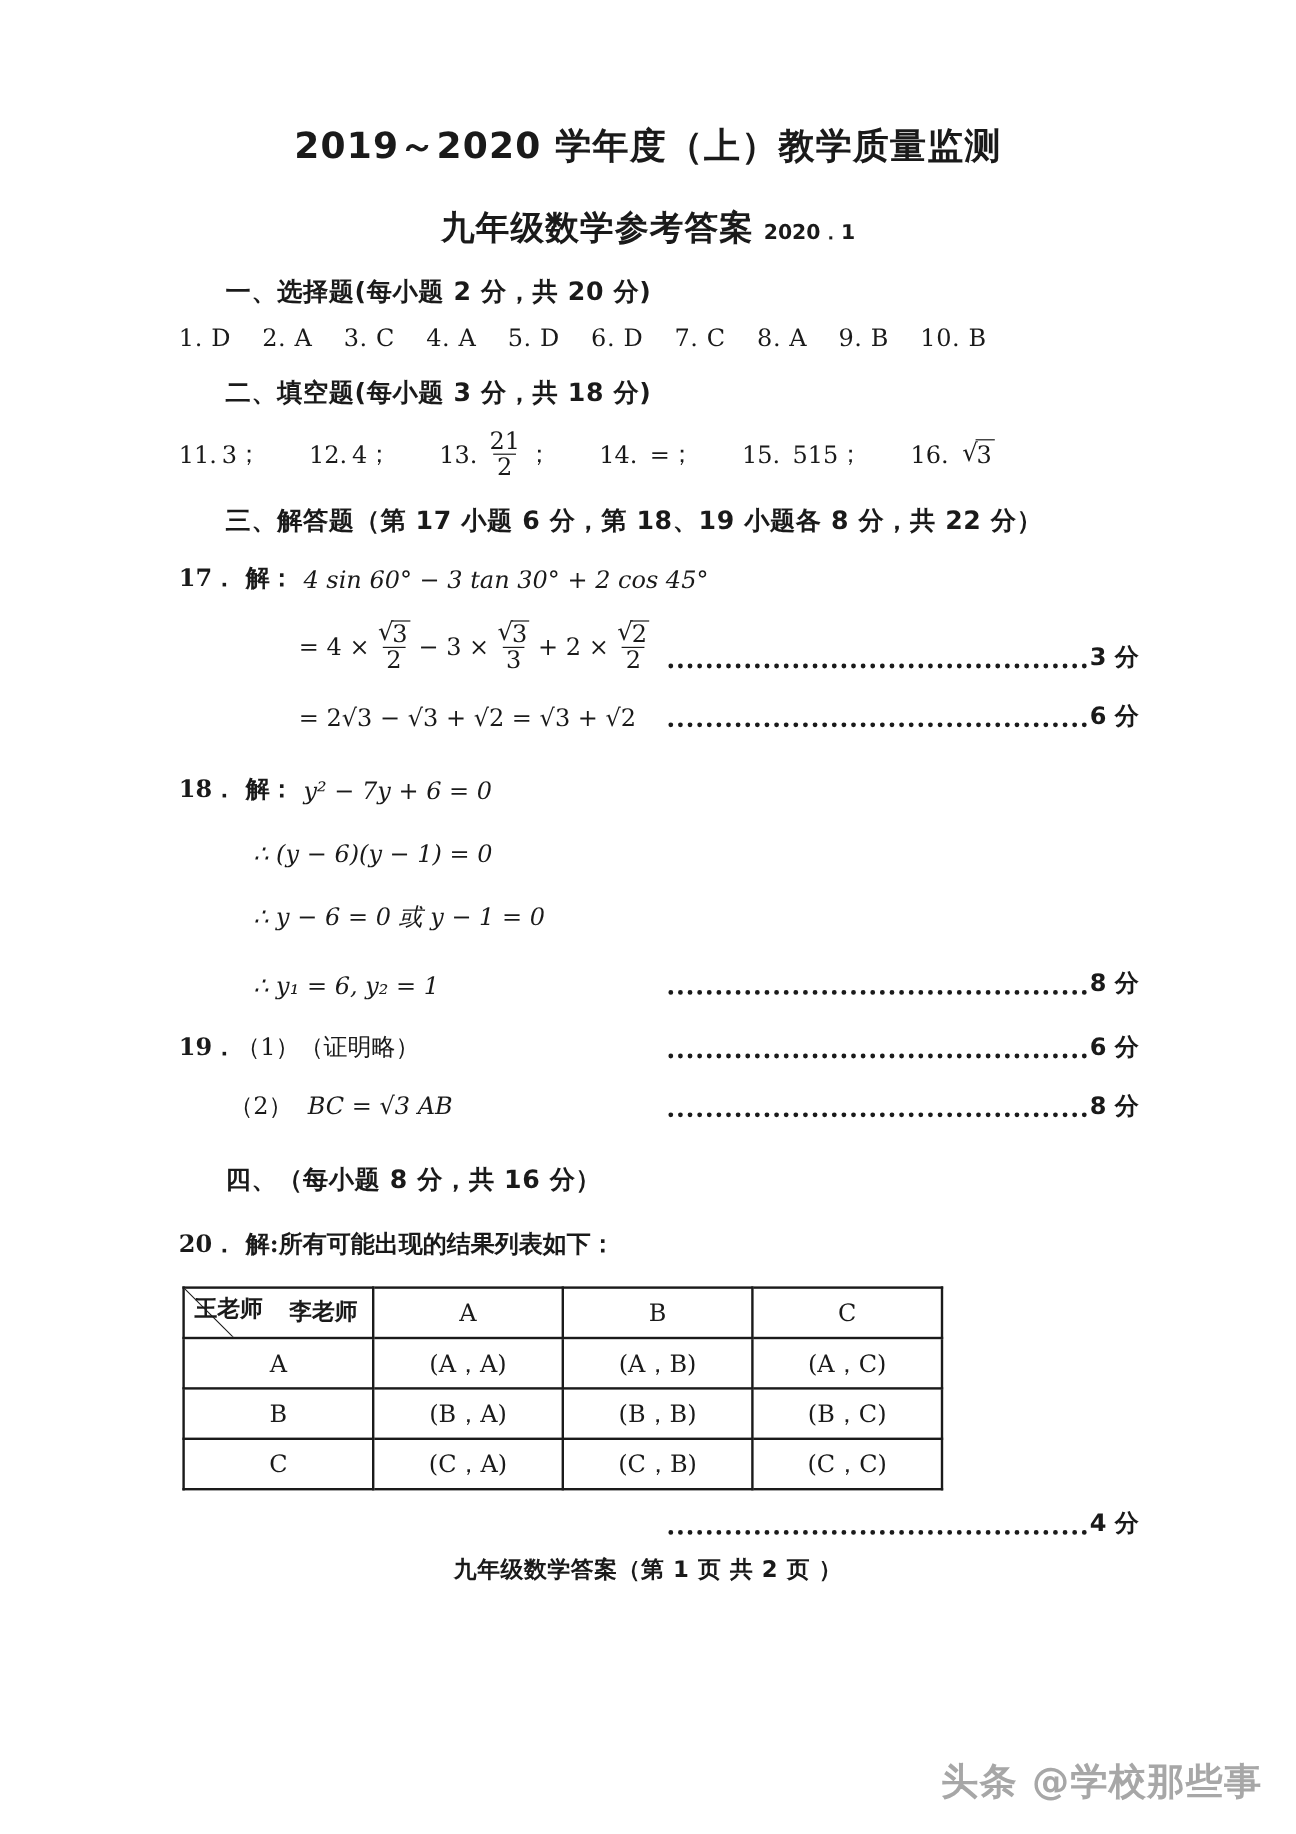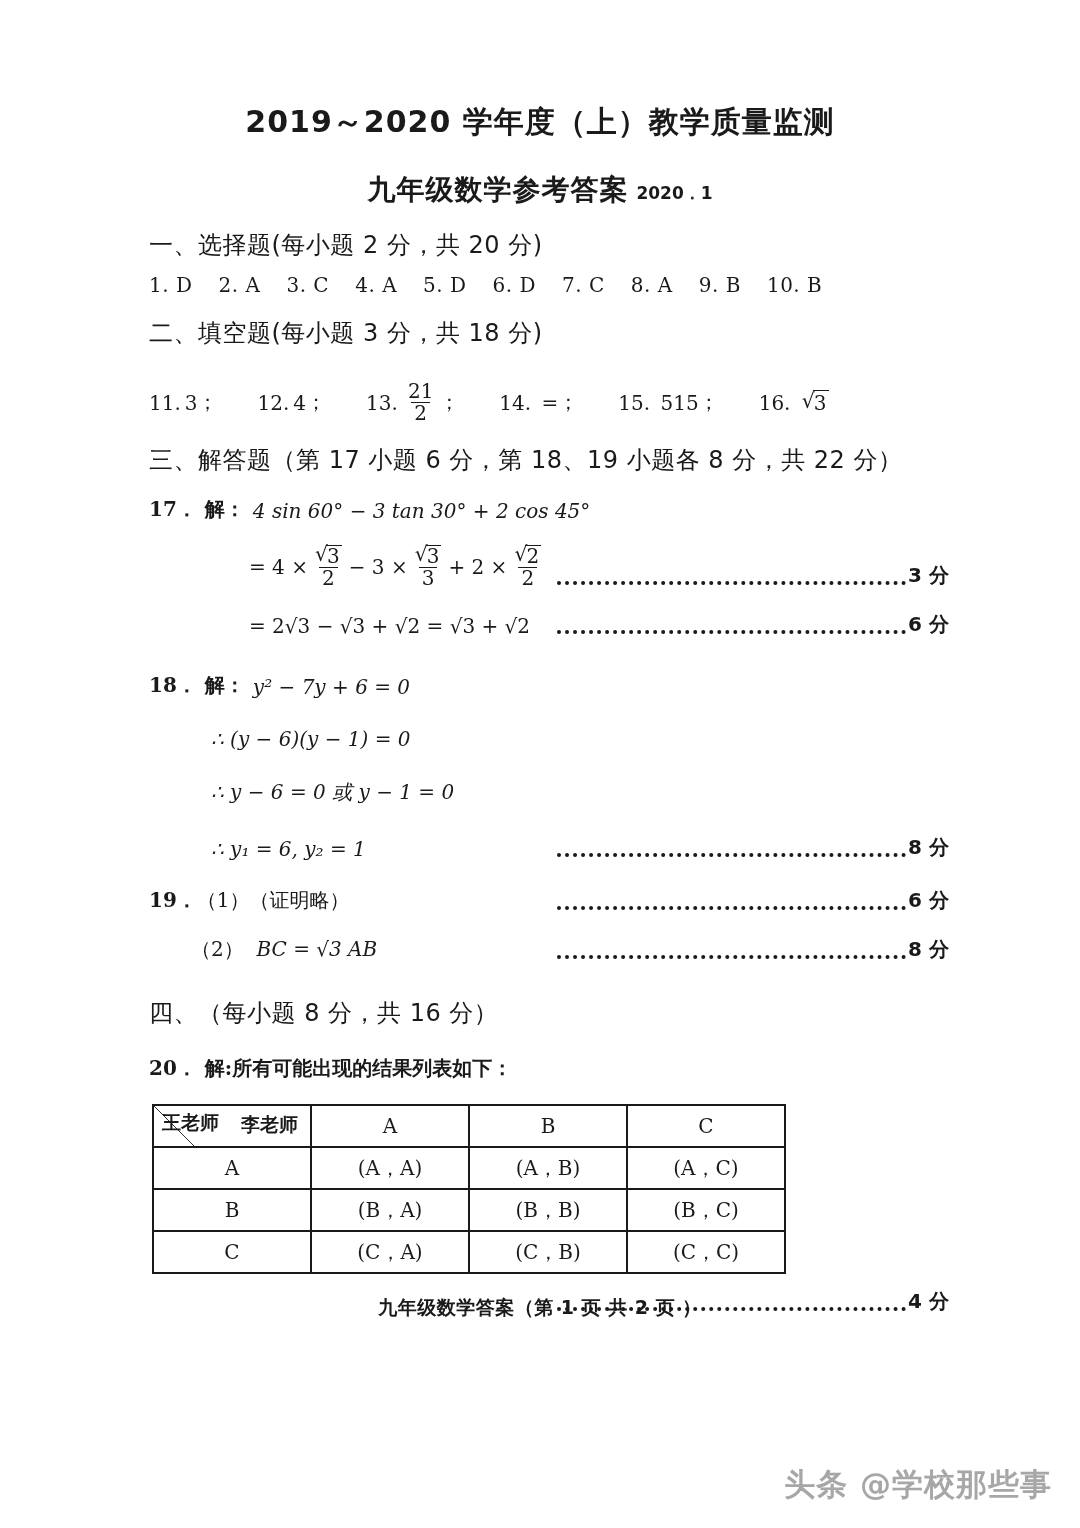--- a/index.html
+++ b/index.html
@@ -43,35 +43,36 @@
     font-weight: bold;
     margin-left: 8px;
     vertical-align: baseline;
   }
   
   .content {
     margin: 0 0 0 143px;
     width: 800px;
   }
   .sec-head {
-    font-size: 24px;
-    font-weight: normal;
+    font-size: 21px;
+    font-weight: bold;
     margin-top: 20px;
     letter-spacing: 0.5px;
+    margin-left: 39px;
   }
   .mc-row {
     font-size: 20px;
     margin-top: 12px;
     letter-spacing: 0.5px;
     font-family: "DejaVu Serif", "Liberation Serif", serif;
   }
   .mc-row span.item { margin-right: 26px; display:inline-block; }
   .fill-row {
     font-size: 20px;
-    margin-top: 32px;
+    margin-top: 16px;
     display: flex;
     align-items: center;
     font-family: "DejaVu Serif", "Liberation Serif", serif;
   }
   .fill-item {
     display: inline-flex;
     align-items: center;
     margin-right: 40px;
     white-space: nowrap;
   }

